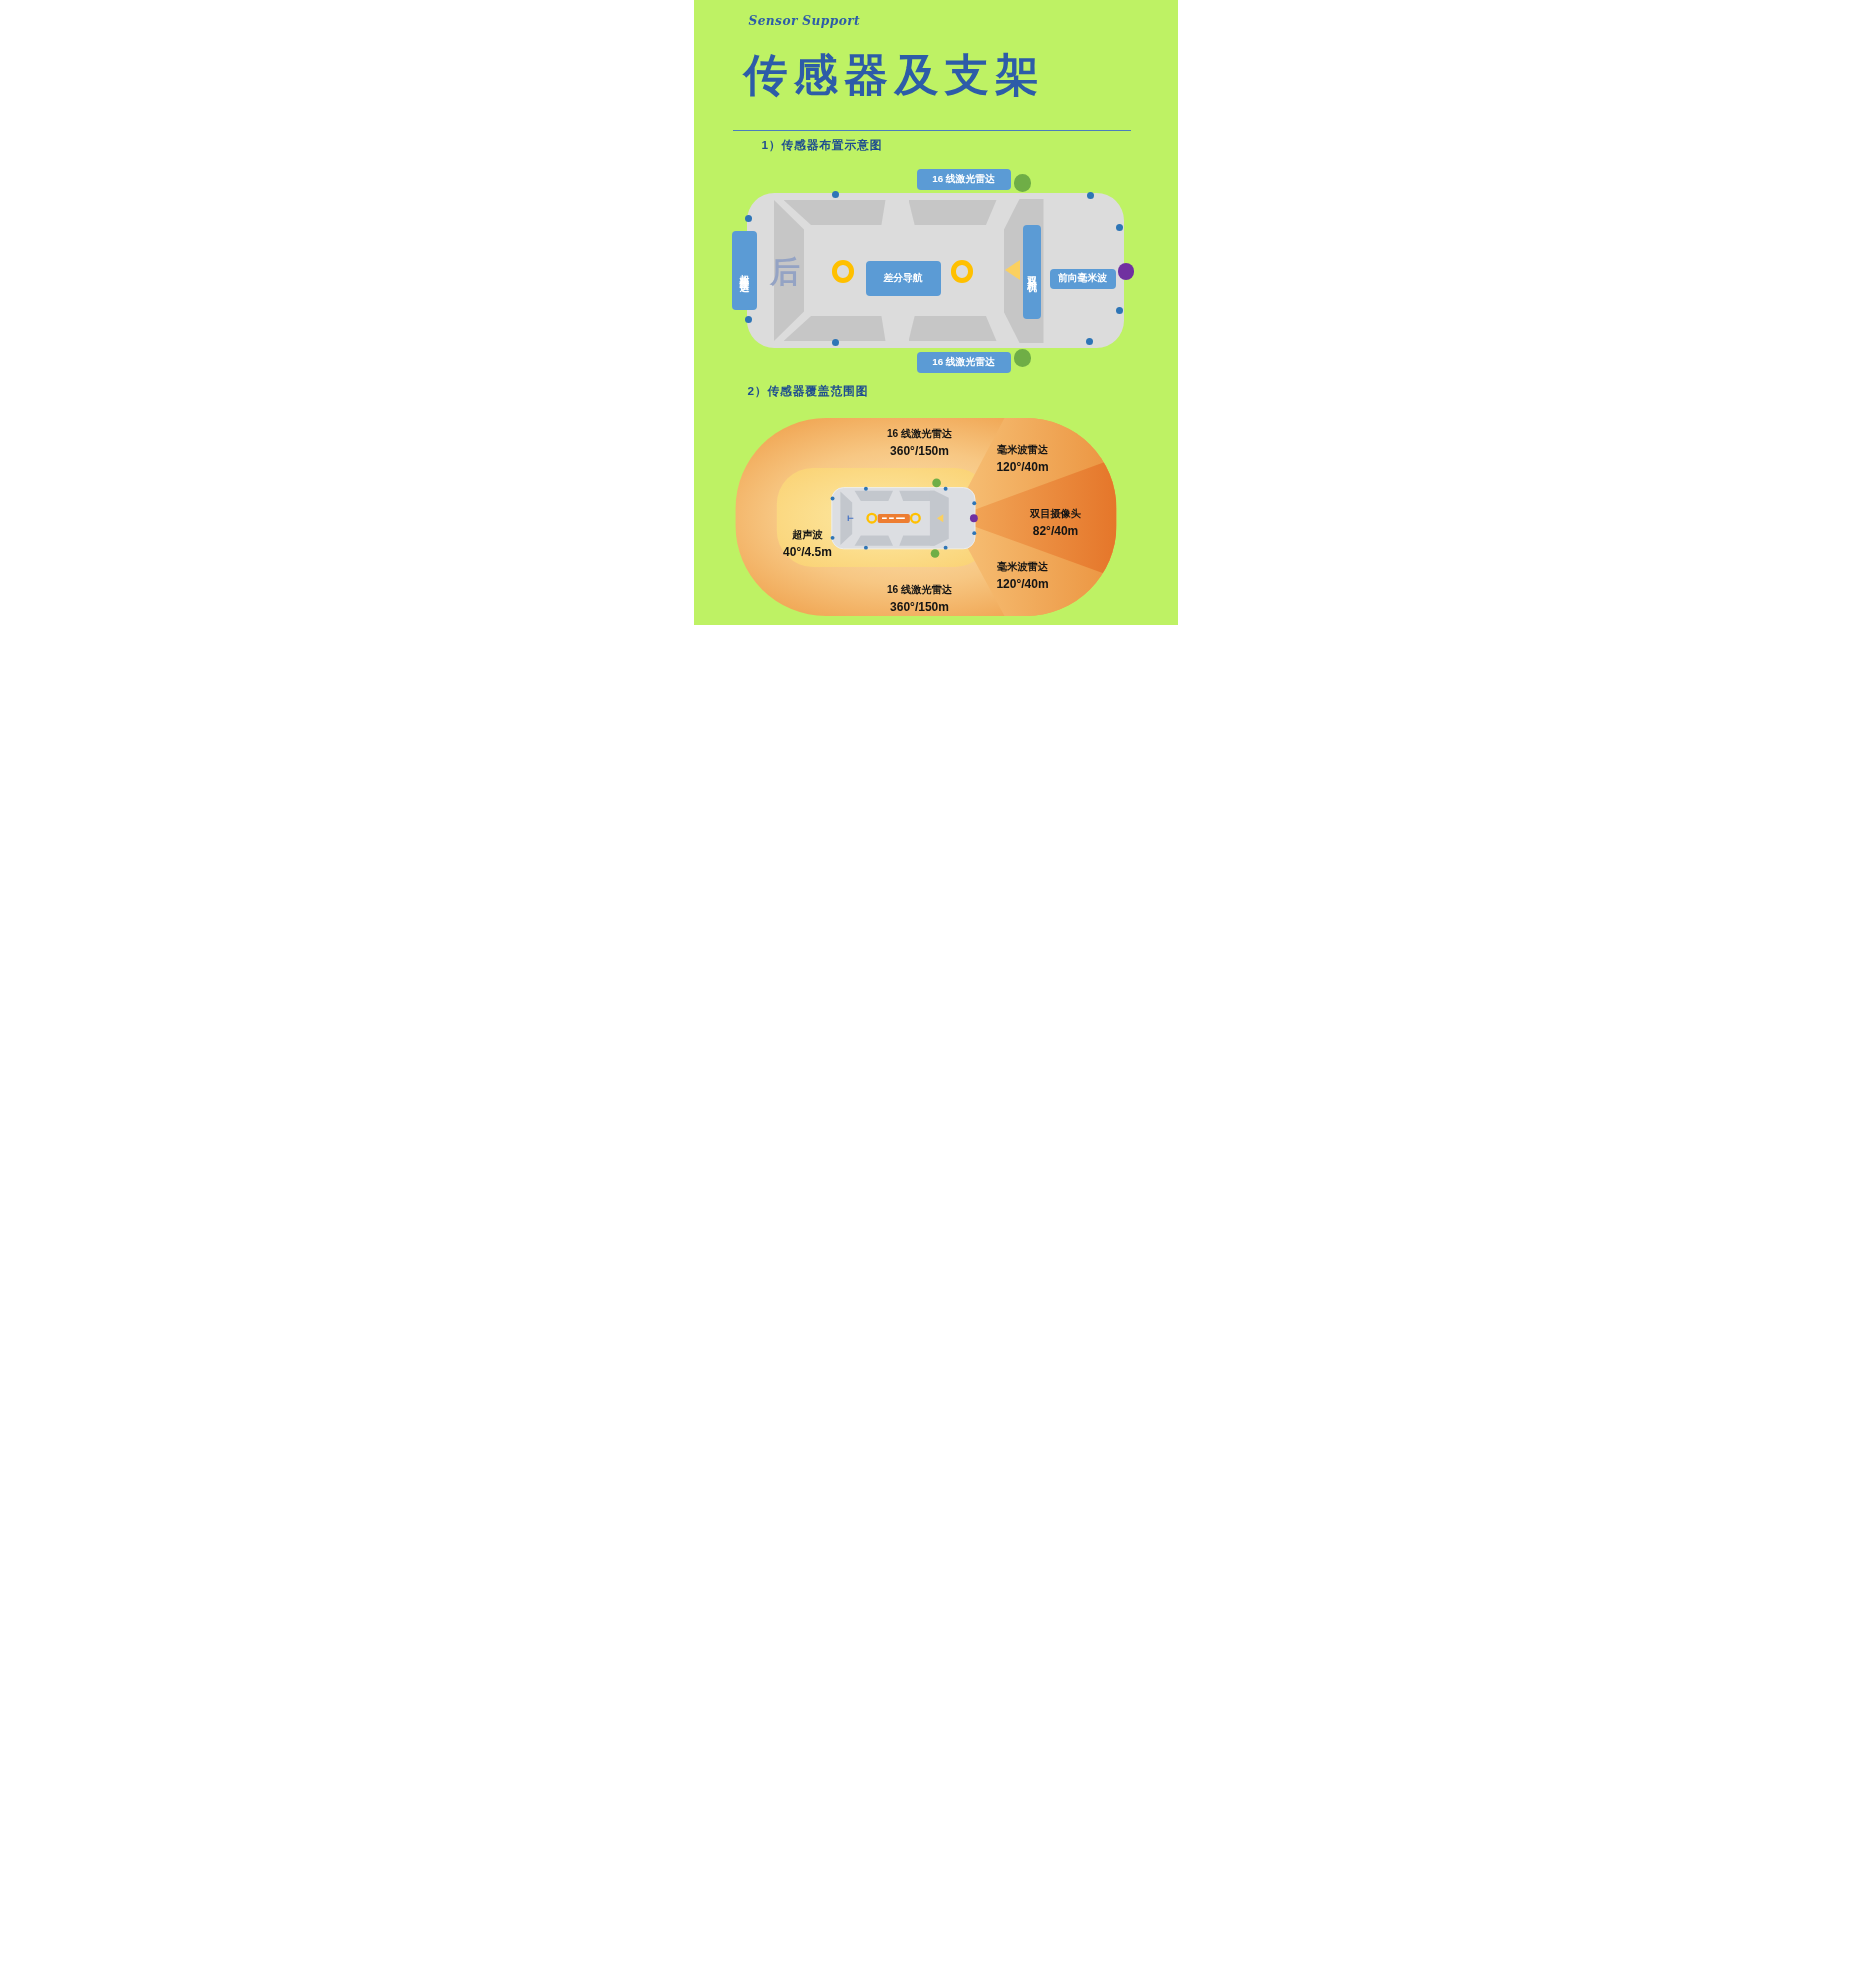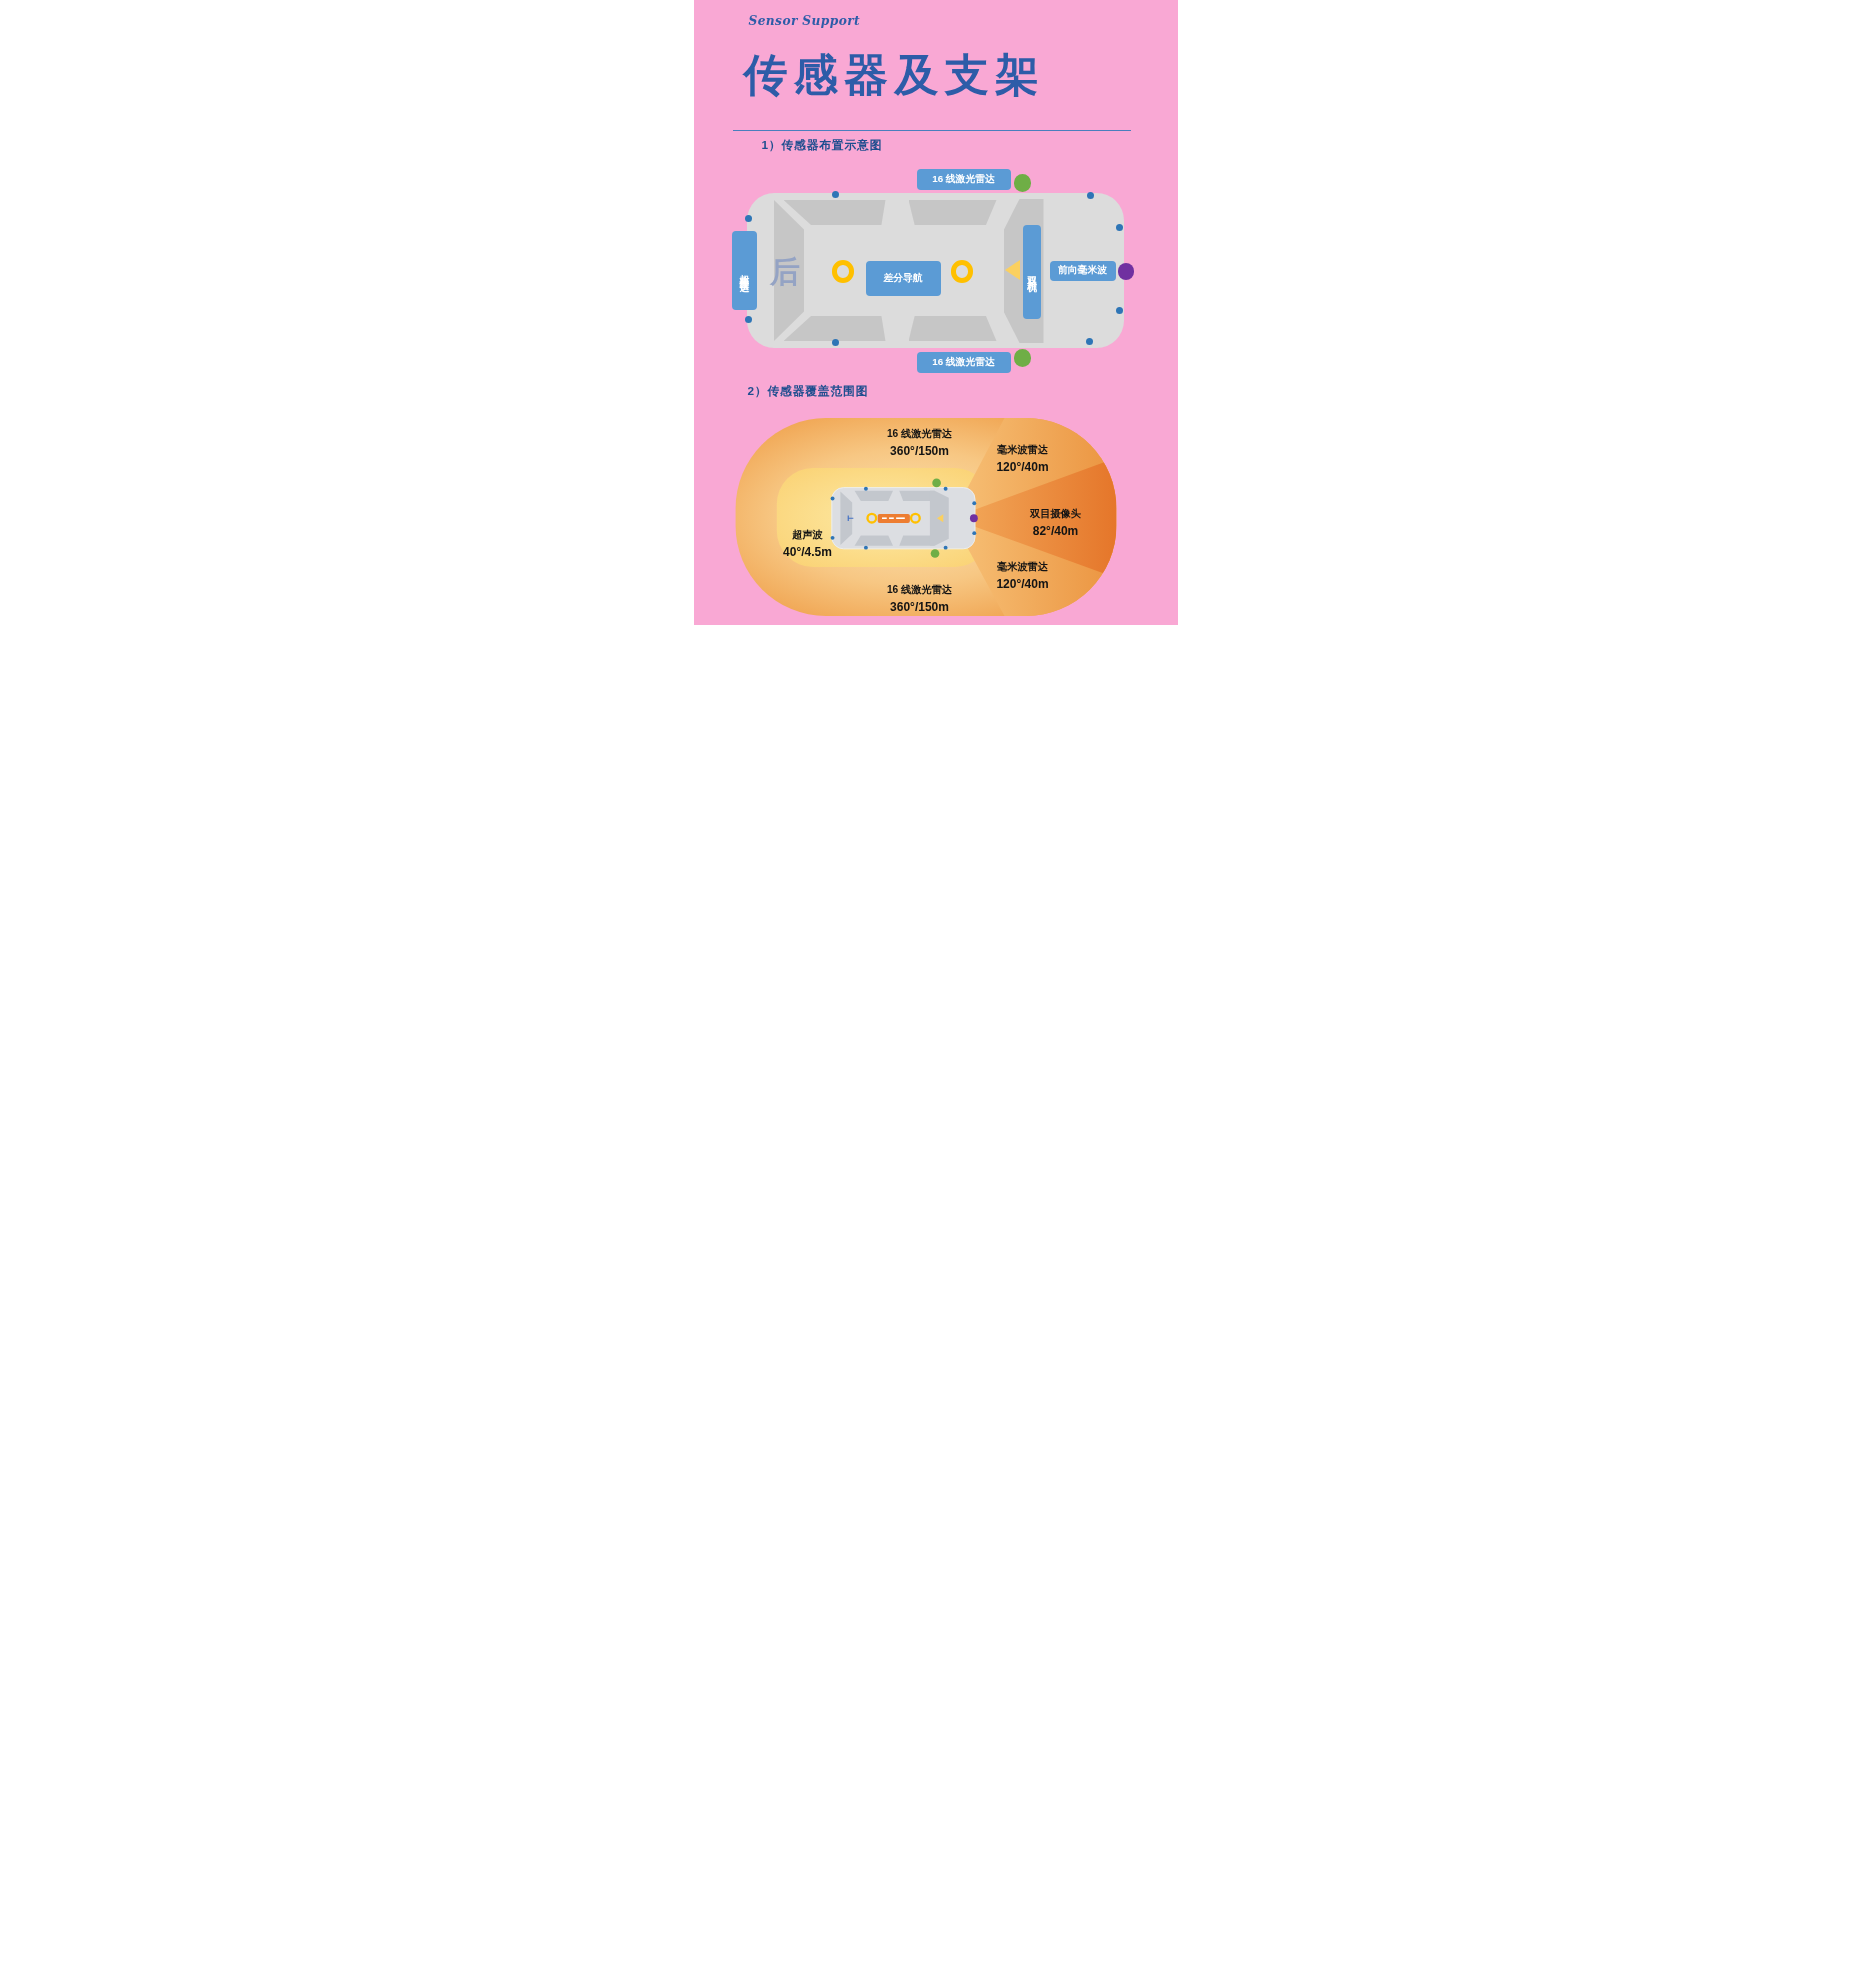--- a/index.html
+++ b/index.html
@@ -1,17 +1,17 @@
 <!DOCTYPE html>
 <html style="font-size:6.3px"><head>
 <meta charset="utf-8">
 <style>
   html,body{margin:0;padding:0;background:#ffffff;}
   body{display:flex;justify-content:center;font-family:"Liberation Sans","DejaVu Sans",sans-serif;}
-  .page{position:relative;width:484px;height:625px;background:#f9a8d4;overflow:hidden;}
+  .page{position:relative;width:484px;height:625px;background:#bef264;overflow:hidden;}
 
   .brand{position:absolute;left:55px;top:14px;font-family:"DejaVu Serif","Liberation Serif",serif;
          font-style:italic;font-weight:bold;font-size:12.2px;color:#2d5ca8;letter-spacing:0.4px;}
   .title{position:absolute;left:50px;top:50px;font-size:44px;font-weight:800;color:#2d5ca8;
          letter-spacing:6.3px;line-height:1.12;}
   .divider{position:absolute;left:39px;top:130px;width:398px;height:0.8px;background:#4a7ebd;}
   .heading{position:absolute;font-size:11.8px;font-weight:bold;color:#1f4e8f;letter-spacing:0.8px;}
   .h-s1{left:54px;top:138px;margin-left:14px;}
   .h-s2{left:54px;top:384px;}
 
@@ -28,21 +28,21 @@
   .rear-marker{position:absolute;left:23.6px;top:59px;font-size:30px;font-weight:bold;color:#94a3c4;}
 
   .bluelbl{position:absolute;background:#5b9bd5;color:#ffffff;border-radius:3.9px;display:flex;
            align-items:center;justify-content:center;font-size:9.8px;font-weight:600;}
   .vert{writing-mode:vertical-rl;text-orientation:upright;letter-spacing:2px;}
   .lbl-lidar-top{left:223px;top:169px;width:94px;height:21px;}
   .lbl-lidar-bottom{left:223px;top:352px;width:94px;height:21px;}
   .lbl-ultrasonic{left:38px;top:231px;width:25px;height:79px;}
   .lbl-diffnav{left:119px;top:68px;width:75px;height:35px;}
   .lbl-binocular{left:276px;top:32px;width:18.5px;height:94px;}
-  .lbl-frontmmw{left:303px;top:68px;width:66px;height:19.7px;}
+  .lbl-frontmmw{left:303px;top:76px;width:66px;height:19.7px;}
 
   .ring{position:absolute;width:12.6px;height:12.6px;border:5.1px solid #ffc000;border-radius:50%;background:transparent;}
   .ring1{left:85px;top:67px;}
   .ring2{left:204px;top:67px;}
   .tri{position:absolute;left:258px;top:67px;width:0;height:0;border-top:10.6px solid transparent;
        border-bottom:10.6px solid transparent;border-right:15.7px solid #fbd05f;}
 
   .dot{position:absolute;border-radius:50%;}
   .dot.blue{width:7px;height:7px;background:#2e75b6;}
   .dot.green{width:17.7px;height:17.7px;background:#6fae46;}

